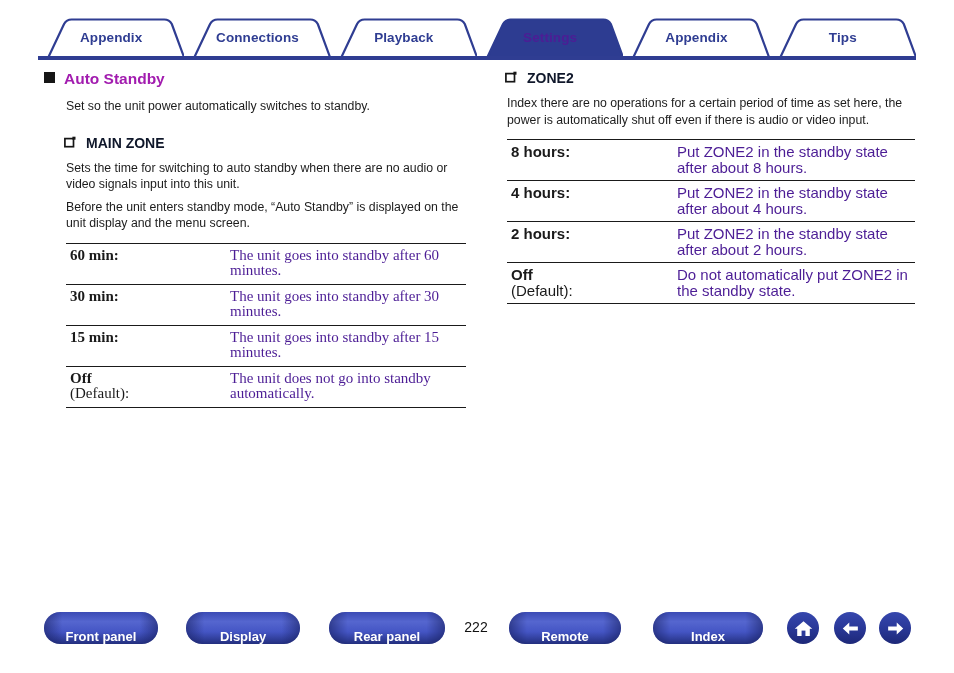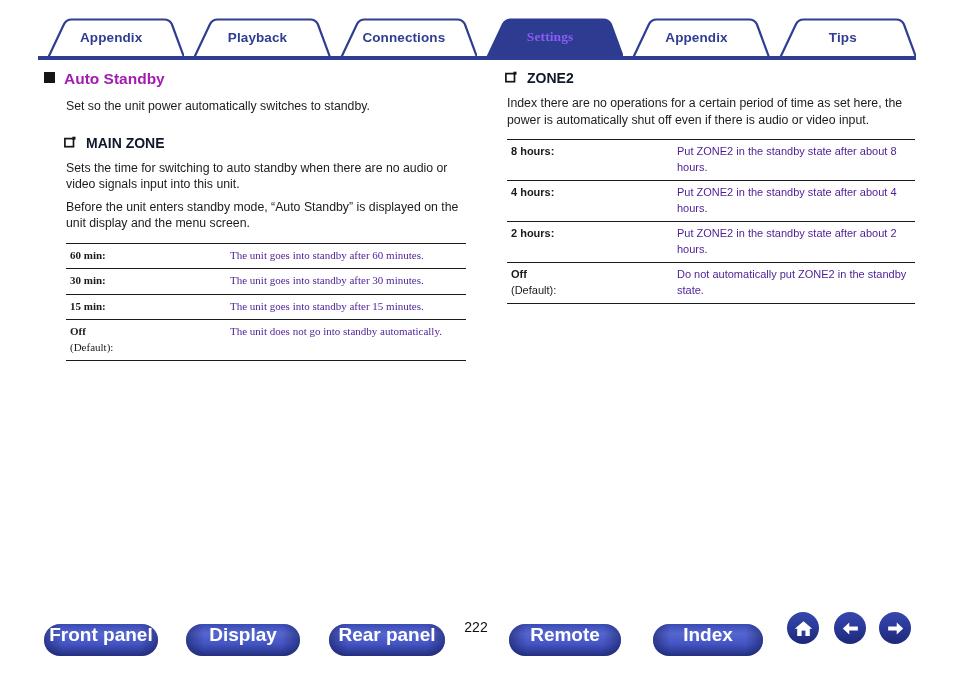--- a/index.html
+++ b/index.html
@@ -51,22 +51,21 @@
     width: 100%;
     height: 100%;
     z-index: 0;
   }
   .tab .tab-label {
     position: relative;
     z-index: 2;
     padding-bottom: 2px;
   }
   .tab.active .tab-label {
-    color: #8b5cf6;
-    font-family: Liberation Serif, serif;
+    color: #4c1d95;
   }
   #tab-underline {
     position: absolute;
     left: 38px;
     top: 38px;
     width: 878px;
     height: 4px;
     background: #2f3d92;
   }
 
@@ -126,21 +125,21 @@
     line-height: 16.5px;
     color: #1c1c1c;
     margin: 0 0 6px 0;
   }
   #col-left .para  { margin-left: 22px; width: 398px; }
   #col-right .para { margin-left: 2px;  width: 404px; }
 
   
   .deftable {
     border-collapse: collapse;
-    font-size: 11px;
+    font-size: 15px;
     table-layout: fixed;
   }
   #table-main  { width: 400px; margin-left: 22px; margin-top: 11px; font-family: Liberation Serif, serif; }
   #table-zone2 { width: 408px; margin-left: 2px;  margin-top: 11px; }
 
   .deftable tr {
     border-top: 1px solid #1a1a1a;
   }
   .deftable tr:first-child {
     border-top: 1.6px solid #1a1a1a;
@@ -176,30 +175,29 @@
     top: 612px;
     width: 954px;
     height: 52px;
   }
   .pill {
     position: absolute;
     top: 0;
     height: 32px;
     border-radius: 16px;
     display: flex;
-    align-items: flex-start;
+    align-items: flex-end;
     justify-content: center;
     color: #ffffff;
-    font-size: 19px;
+    font-size: 13px;
     font-weight: bold;
     background:
       linear-gradient(to bottom, #3b4bb5 0%, #5566cf 30%, #4455c4 62%, #232f7e 100%),
       #2f3d92;
     box-shadow: inset 0 0 0 0 rgba(0,0,0,0);
-    margin-top: 12px;
   }
   .pill::after {
     content: "";
     position: absolute;
     left: 0; top: 0; right: 0; bottom: 0;
     border-radius: 16px;
     background: linear-gradient(to right,
         rgba(20,28,90,.55) 0%,
         rgba(20,28,90,0) 16%,
         rgba(20,28,90,0) 84%,
@@ -249,28 +247,28 @@
       <svg class="tab-shape" viewBox="0 0 146 40" preserveAspectRatio="none">
         <path d="M10 40 L26 6 Q28.5 1.5 33.5 1.5 L126 1.5 Q131 1.5 133.5 6 L146 40 Z" fill="#ffffff" stroke="#2f3d92" stroke-width="2.2"></path>
       </svg>
       <span class="tab-label">Appendix</span>
     </div>
 
     <div class="tab">
       <svg class="tab-shape" viewBox="0 0 146 40" preserveAspectRatio="none">
         <path d="M10 40 L26 6 Q28.5 1.5 33.5 1.5 L126 1.5 Q131 1.5 133.5 6 L146 40 Z" fill="#ffffff" stroke="#2f3d92" stroke-width="2.2"></path>
       </svg>
+      <span class="tab-label">Connections</span>
+    </div>
+
+    <div class="tab">
+      <svg class="tab-shape" viewBox="0 0 146 40" preserveAspectRatio="none">
+        <path d="M10 40 L26 6 Q28.5 1.5 33.5 1.5 L126 1.5 Q131 1.5 133.5 6 L146 40 Z" fill="#ffffff" stroke="#2f3d92" stroke-width="2.2"></path>
+      </svg>
       <span class="tab-label">Playback</span>
-    </div>
-
-    <div class="tab">
-      <svg class="tab-shape" viewBox="0 0 146 40" preserveAspectRatio="none">
-        <path d="M10 40 L26 6 Q28.5 1.5 33.5 1.5 L126 1.5 Q131 1.5 133.5 6 L146 40 Z" fill="#ffffff" stroke="#2f3d92" stroke-width="2.2"></path>
-      </svg>
-      <span class="tab-label">Connections</span>
     </div>
 
     <div class="tab active">
       <svg class="tab-shape" viewBox="0 0 146 40" preserveAspectRatio="none">
         <path d="M10 40 L26 6 Q28.5 1.5 33.5 1.5 L126 1.5 Q131 1.5 133.5 6 L146 40 Z" fill="#2d3c91" stroke="#2d3c91" stroke-width="2.2"></path>
       </svg>
       <span class="tab-label">Settings</span>
     </div>
 
     <div class="tab">

